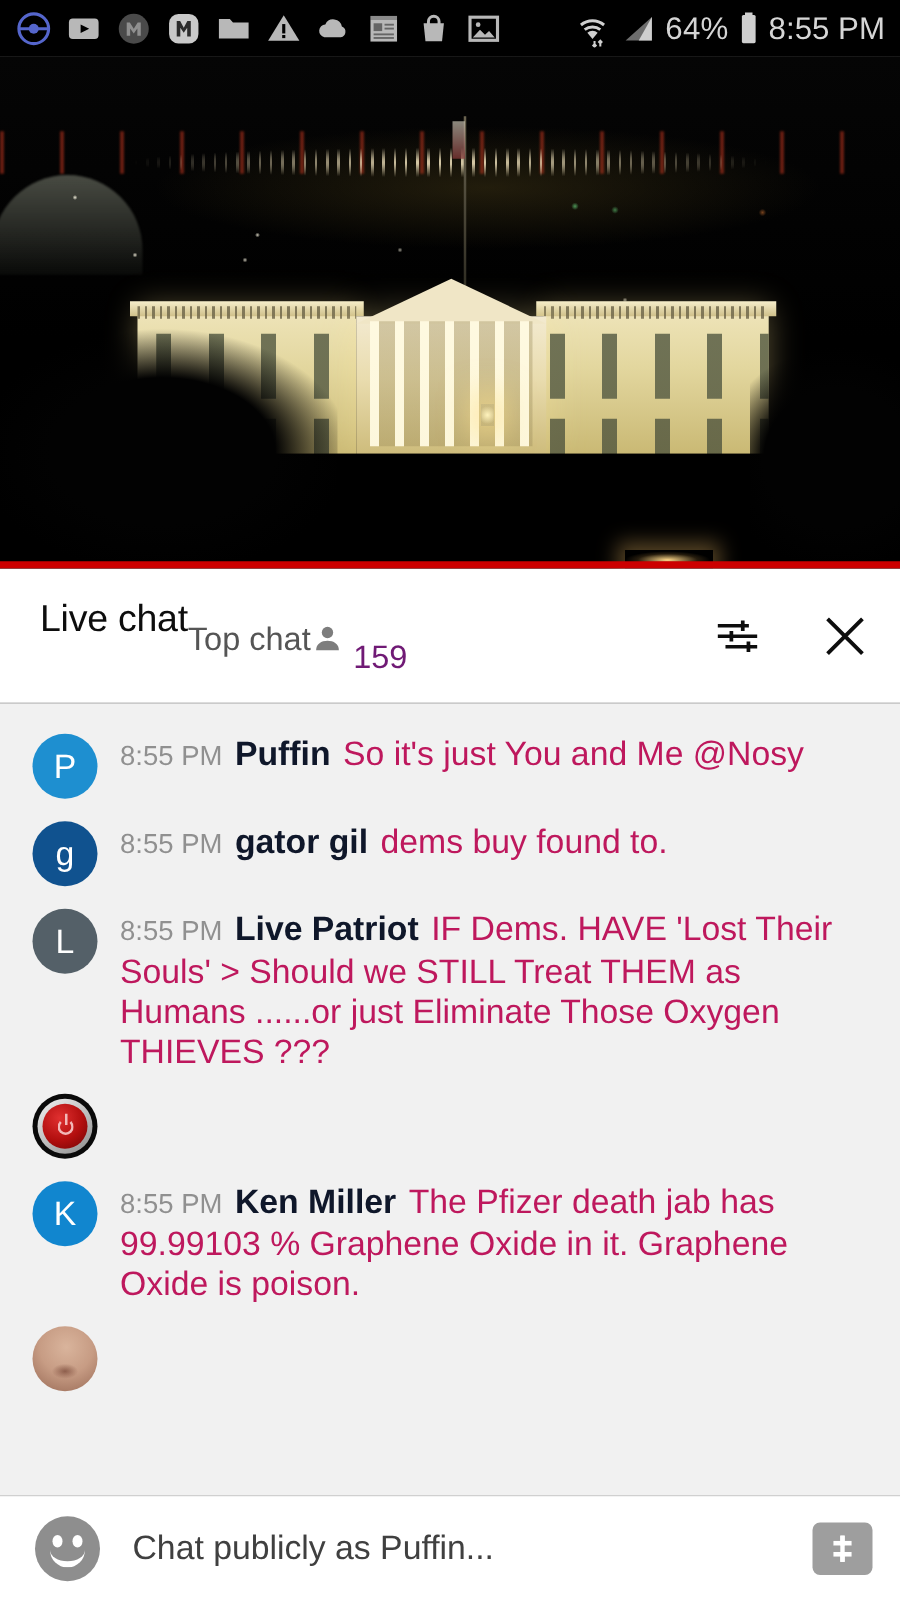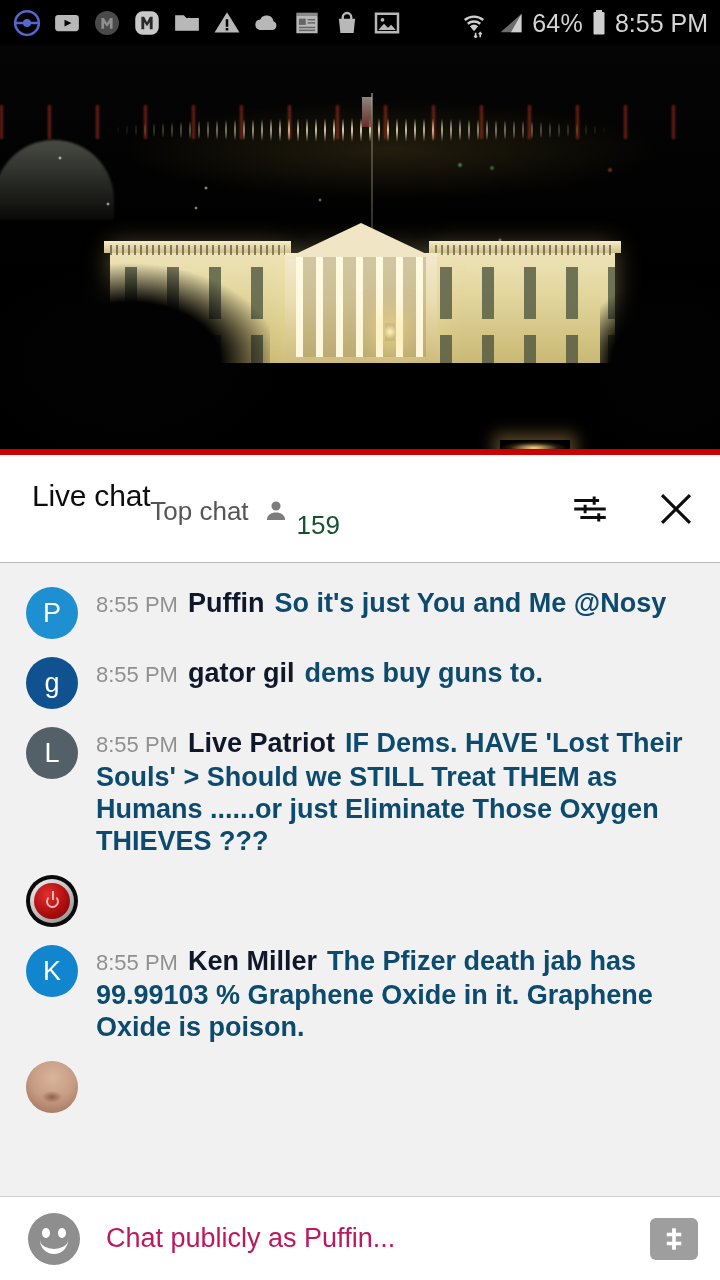--- a/index.html
+++ b/index.html
@@ -171,24 +171,24 @@
   .chat-header{
     position:relative;
     width:720px; height:108px;
     background:#ffffff;
     border-bottom:1px solid #b9b9b9;
     display:flex; align-items:center;
     padding:0 22px 0 32px;
   }
   .ch-titles{ display:flex; flex-direction:row; justify-content:center; }
   .ch-title{ font-size:30px; color:#0d0d0d; line-height:38px; letter-spacing:-.2px; }
-  .ch-sub{ display:flex; align-items:center; gap:14px; margin-top:4px; }
+  .ch-sub{ display:flex; align-items:center; margin-top:4px; }
   .ch-subtext{ font-size:26px; color:#555555; line-height:32px; }
   .ch-viewers{ display:flex; align-items:center; gap:8px; }
-  .ch-count{ font-size:26px; color:#14532d; line-height:32px;margin-top:28px; }
+  .ch-count{ font-size:26px; color:#701a75; line-height:32px;margin-top:28px; }
   .ch-actions{ margin-left:auto; display:flex; align-items:center; gap:42px; }
   .icon-btn{ width:44px; height:44px; display:flex; align-items:center; justify-content:center; cursor:pointer; }
 
   
   .chat-list{
     width:720px; height:633px;
     background:#f1f1f1;
     padding-top:14px;
     overflow:hidden;
   }
@@ -232,21 +232,21 @@
   .msg-body{
     margin-left:18px;
     font-size:27px; line-height:32px;
     color:#0d0d0d;
     word-wrap:break-word;
     max-width:600px;
     padding-top:2px;
   }
   .m-time{ color:#909090; font-size:22px; margin-right:10px; }
   .m-author{ color:#0f172a; font-weight:bold; margin-right:10px; }
-  .m-text{ color:#0c4a6e;font-weight:bold; }
+  .m-text{ color:#be185d; }
 
   
   .chat-input{
     position:relative;
     width:720px; height:84px;
     background:#ffffff;
     border-top:1px solid #d0d0d0;
     display:flex; align-items:center;
     padding:0 22px 0 28px;
   }
@@ -255,21 +255,21 @@
     background:#8e8e8e; position:relative; flex:0 0 auto;
   }
   .emoji-btn .eye{ position:absolute; width:8px; height:10px; border-radius:50%; background:#fff; top:15px; }
   .emoji-btn .eye.l{ left:14px; } .emoji-btn .eye.r{ right:14px; }
   .emoji-btn .mouth{
     position:absolute; left:12px; top:26px; width:28px; height:15px;
     border-bottom:5px solid #fff; border-radius:0 0 28px 28px;
   }
   .chat-placeholder{
     margin-left:26px;
-    font-size:27px; color:#be185d; flex:1;
+    font-size:27px; color:#404040; flex:1;
   }
   .superchat-btn{
     width:48px; height:42px; border-radius:6px;
     background:#9e9e9e;
     display:flex; align-items:center; justify-content:center;
     flex:0 0 auto;
   }
 </style>
 </head>
 <body>
@@ -425,21 +425,21 @@
     <div class="msg-body">
       <span class="m-time">8:55 PM</span><span class="m-author">Puffin</span><span class="m-text">So it's just You and Me @Nosy</span>
     </div>
   </div>
 
   <div class="msg">
     <div class="avatar" style="background:#10528f;">
       <span>g</span>
     </div>
     <div class="msg-body">
-      <span class="m-time">8:55 PM</span><span class="m-author">gator gil</span><span class="m-text">dems buy guns to.</span>
+      <span class="m-time">8:55 PM</span><span class="m-author">gator gil</span><span class="m-text">dems buy found to.</span>
     </div>
   </div>
 
   <div class="msg">
     <div class="avatar" style="background:#546068;">
       <span>L</span>
     </div>
     <div class="msg-body">
       <span class="m-time">8:55 PM</span><span class="m-author">Live Patriot</span><span class="m-text">IF Dems. HAVE 'Lost Their Souls' &gt; Should we STILL Treat THEM as Humans ......or just Eliminate Those Oxygen THIEVES ???</span>
     </div>

